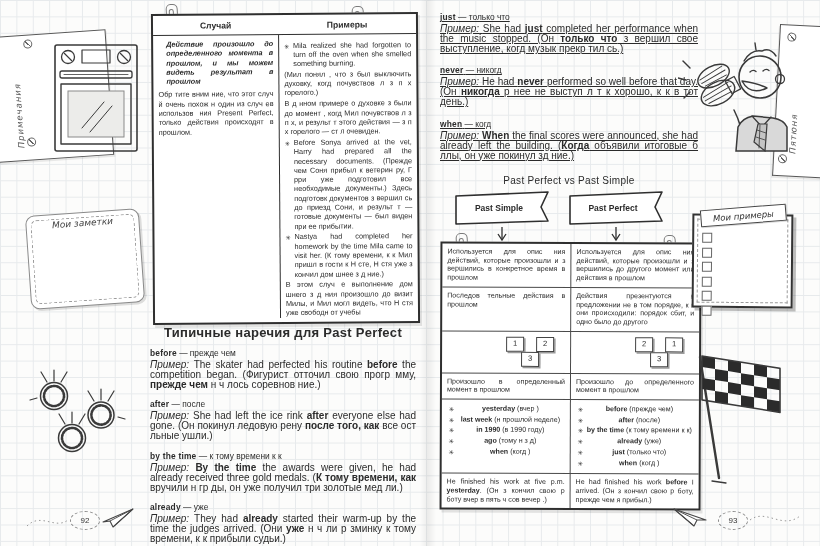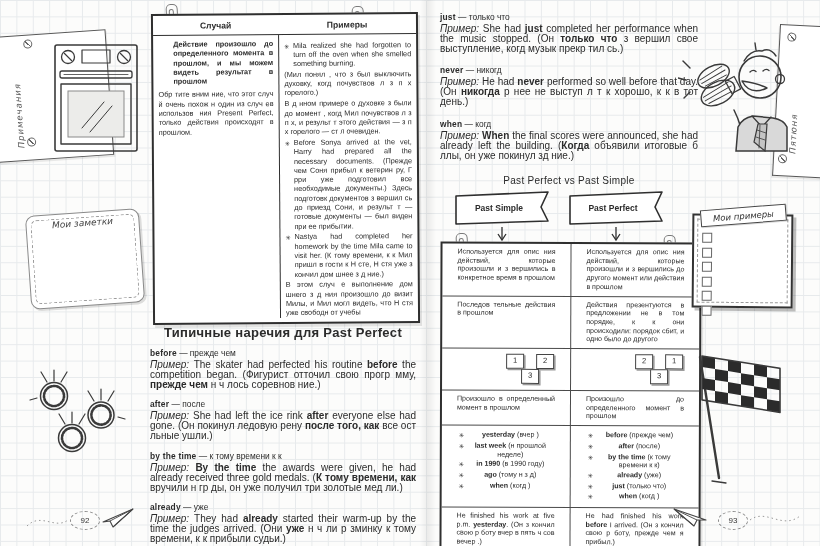--- a/index.html
+++ b/index.html
@@ -18,52 +18,52 @@
   .case-table{position:absolute;left:152px;top:13px;width:263px;height:307px;background:#fff;
     border:2px solid #2f2f2f;transform:rotate(-0.4deg);box-shadow:2px 3px 0 rgba(0,0,0,0.10);}
   .ct-header{display:flex;border-bottom:1.5px solid #2f2f2f;}
   .ct-h{padding:5px 2px 4px;text-align:center;font-weight:700;font-size:8.6px;}
   .ct-h-left{width:47.5%;}
   .ct-h-right{width:52.5%;}
   .ct-body{display:flex;height:283px;overflow:hidden;}
   .ct-col{padding:4px 5px;font-size:7.3px;line-height:9.3px;text-align:justify;}
   .ct-col-left{width:47.5%;border-right:1.5px solid #2f2f2f;}
   .ct-col-right{width:52.5%;}
-  .ct-bold{font-weight:700;margin:0 0 4px 15px;}
+  .ct-bold{font-weight:700;margin:0 0 4px 8px;font-style:italic;}
   .ct-note{margin:0;}
 
   .bullet-row{display:flex;margin:1.5px 0;text-align:justify;}
   .bullet-marker{flex:none;width:9px;font-size:6.3px;padding-top:1px;}
   .bullet-body{flex:1;}
   .plain-block{margin:1.5px 0;}
 
   
   .adverbs{position:absolute;left:150px;top:325px;width:266px;}
   .sec-title{font-weight:700;font-size:13px;text-align:center;margin:0 0 8px 0;letter-spacing:0.3px;}
   .entry{margin-bottom:9px;}
   .term-line{margin:0 0 2px 0;font-size:8.4px;}
   .term-line b{letter-spacing:0.2px;}
   .example{margin:0;font-size:10px;line-height:10.1px;text-align:justify;}
   .ex-label{font-style:italic;}
   .right-entries{position:absolute;left:440px;top:12px;width:258px;}
-  .right-entries .entry{margin-bottom:11px;}
+  .right-entries .entry{margin-bottom:11px;text-decoration:underline;}
 
   
   .vs-title{position:absolute;left:440px;top:175px;width:258px;text-align:center;
     font-weight:400;font-size:10px;margin:0;letter-spacing:0.3px;}
   .banners-svg{position:absolute;left:452px;top:190px;}
   .ribbon{fill:#fff;stroke:#2f2f2f;stroke-width:1.6;stroke-linejoin:round;}
   .ribbon-text{font-family:"Liberation Sans",sans-serif;font-size:8.5px;font-weight:700;fill:#2b2b2b;text-anchor:middle;}
   .arrow{stroke:#2f2f2f;stroke-width:1.3;fill:none;}
 
   .cmp-table{position:absolute;left:440px;top:242px;width:257px;background:#fff;
     border:2px solid #2f2f2f;transform:rotate(0.2deg);box-shadow:2px 3px 0 rgba(0,0,0,0.10);}
   .cmp-row{display:flex;border-bottom:1.2px solid #4a4a4a;}
   .cmp-row:last-child{border-bottom:none;}
-  .cmp-cell{width:50%;padding:4px 15px;font-size:7.1px;line-height:8.7px;text-align:justify;}
+  .cmp-cell{width:50%;padding:4px 5px;font-size:7.1px;line-height:8.7px;text-align:justify;}
   .cmp-cell.left{border-right:1.2px solid #4a4a4a;}
   .cmp-cell .bullet-row{text-align:center;margin:1px 0;}
   .boxes-cell{text-align:center;padding:5px 0 6px;margin-left:48px;}
   .numbox{display:inline-flex;align-items:center;justify-content:center;width:16px;height:13px;
     border:1.1px solid #444;font-size:7.6px;margin:0 6px;background:#fff;box-shadow:1.5px 1.5px 0 #9a9a9a;}
 
   
   .page-badge{position:absolute;width:28px;height:17px;border:1.1px dashed #8a8a8a;border-radius:50%;
     display:flex;align-items:center;justify-content:center;font-size:8px;color:#333;}
   .trail-svg{position:absolute;}

